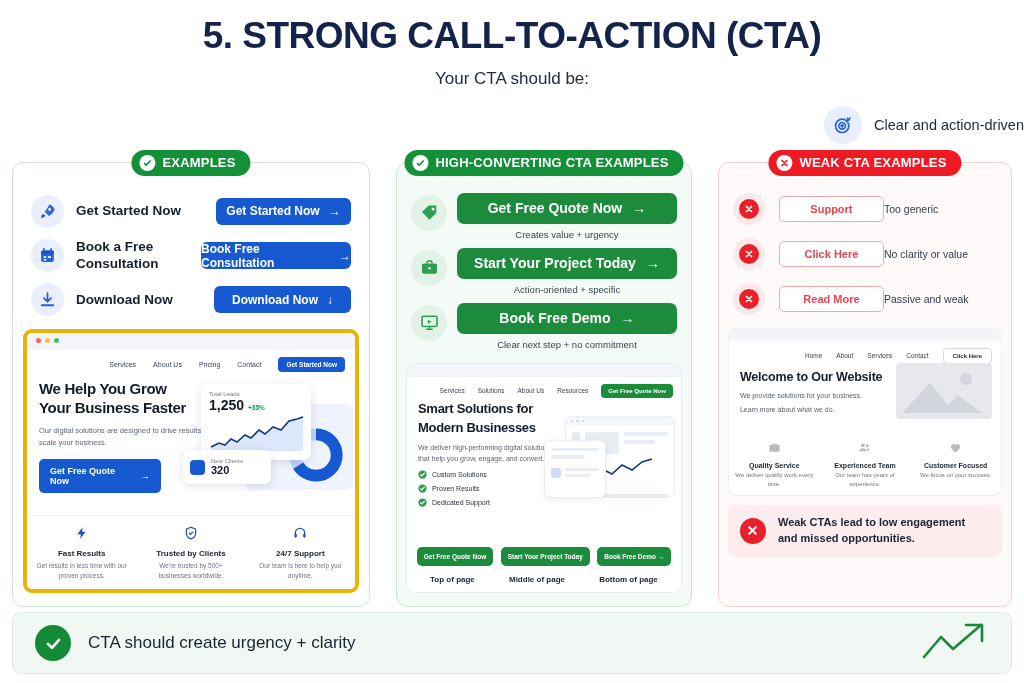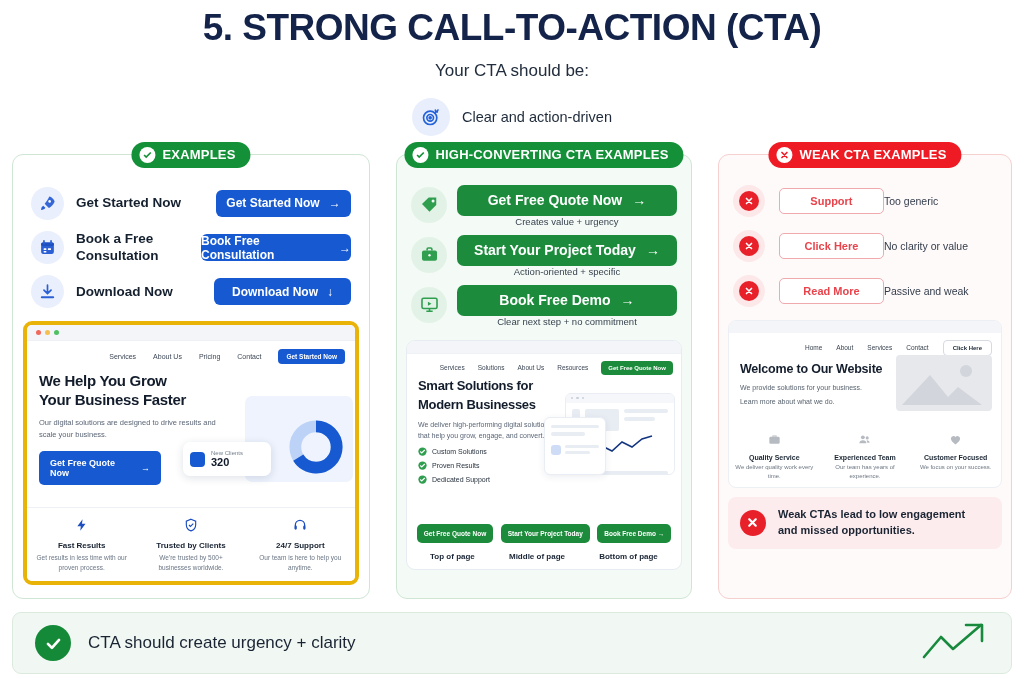--- a/index.html
+++ b/index.html
@@ -12,32 +12,32 @@
     position: relative;
   }
 
   
   .main-title {
     text-align: center;
     font-size: 37px;
     font-weight: bold;
     letter-spacing: -0.5px;
     color: #14234a;
-    padding-top: 8px;
+    padding-top: 16px;
     line-height: 1.1;
   }
   .subtitle {
     text-align: center;
     font-size: 17px;
     color: #222d3d;
     margin-top: 12px;
   }
   .attr-row {
     display: flex;
-    justify-content: center;
+    justify-content: flex-end;
     margin-top: 17px;
   }
   .attr-item { display: flex; align-items: center; gap: 12px; }
   .attr-badge {
     width: 38px; height: 38px; border-radius: 50%;
     background: #e8eefc;
     display: flex; align-items: center; justify-content: center;
   }
   .attr-label { font-size: 14.5px; color: #1e2a3a; }
 
@@ -163,21 +163,21 @@
     width: 36px; height: 36px; border-radius: 50%;
     background: #e3f2e7; display:flex; align-items:center; justify-content:center;
     flex:0 0 36px; margin-top: 2px;
   }
   .mp-col { flex:1; margin-left: 10px; }
   .green-btn {
     background:#1c8c3c; color:#fff; border-radius:7px;
     height: 31px; display:flex; align-items:center; justify-content:center; gap:10px;
     font-size: 14px; font-weight:bold;
   }
-  .mp-cap { text-align:center; font-size:9.5px; color:#39434f; margin-bottom:5px;}
+  .mp-cap { text-align:center; font-size:9.5px; color:#39434f; margin-top:5px; margin-bottom:5px;}
 
   .mock2 {
     margin: 8px 9px 0 9px; background:#fff; border:1px solid #e7ecf3;
     border-radius: 9px; overflow:hidden; height: 230px; position:relative;
   }
   .mock2-bar { height: 13px; background:#f3f5f9; border-bottom:1px solid #eef1f6; }
   .mock2-nav { display:flex; align-items:center; justify-content:flex-end; gap:13px; padding:7px 8px 0 0; font-size:6.5px; color:#3d4756;}
   .mock2-navbtn { background:#1c8c3c; color:#fff; font-size:6px; font-weight:bold; padding:4px 7px; border-radius:4px;}
   .mock2-h1 { font-size: 13px; font-weight:bold; color:#121c2b; line-height:1.25; letter-spacing:-0.3px; padding: 3px 0 0 11px;}
   .mock2-p { font-size:7px; color:#5b6676; line-height:1.6; padding-left:11px; margin-top:6px; width:150px;}
@@ -340,20 +340,31 @@
             <span>→</span>
           </div>
         </div>
         <div class="mock-right">
           <div class="card-back">
             <svg width="62" height="62" viewBox="0 0 42 42" style="position:absolute;right:6px;bottom:4px;">
               <circle cx="21" cy="21" r="14" fill="none" stroke="#bcd3f7" stroke-width="8"></circle>
               <circle cx="21" cy="21" r="14" fill="none" stroke="#1659d1" stroke-width="8" stroke-dasharray="58 30" transform="rotate(-90 21 21)"></circle>
             </svg>
           </div>
+          <div class="card-leads">
+            <div class="lbl-small">Total Leads</div>
+            <div style="display:flex;align-items:baseline;">
+              <span class="big-num">1,250</span>
+              <span class="pct">+35%</span>
+            </div>
+            <svg width="96" height="36" viewBox="0 0 96 36" style="margin-top:2px;">
+              <path d="M2 32 L10 28 L16 30 L22 24 L28 27 L36 20 L42 23 L50 15 L56 19 L64 12 L72 15 L80 6 L88 4 L94 2 L94 36 L2 36 Z" fill="#dbe8fb"></path>
+              <path d="M2 32 L10 28 L16 30 L22 24 L28 27 L36 20 L42 23 L50 15 L56 19 L64 12 L72 15 L80 6 L88 4 L94 2" fill="none" stroke="#14357f" stroke-width="1.6"></path>
+            </svg>
+          </div>
           <div class="card-clients">
             <span class="cl-ico"></span>
             <span>
               <div class="lbl-small">New Clients</div>
               <div style="font-size:11px;font-weight:bold;color:#101a29;">320</div>
             </span>
           </div>
         </div>
       </div>
 

